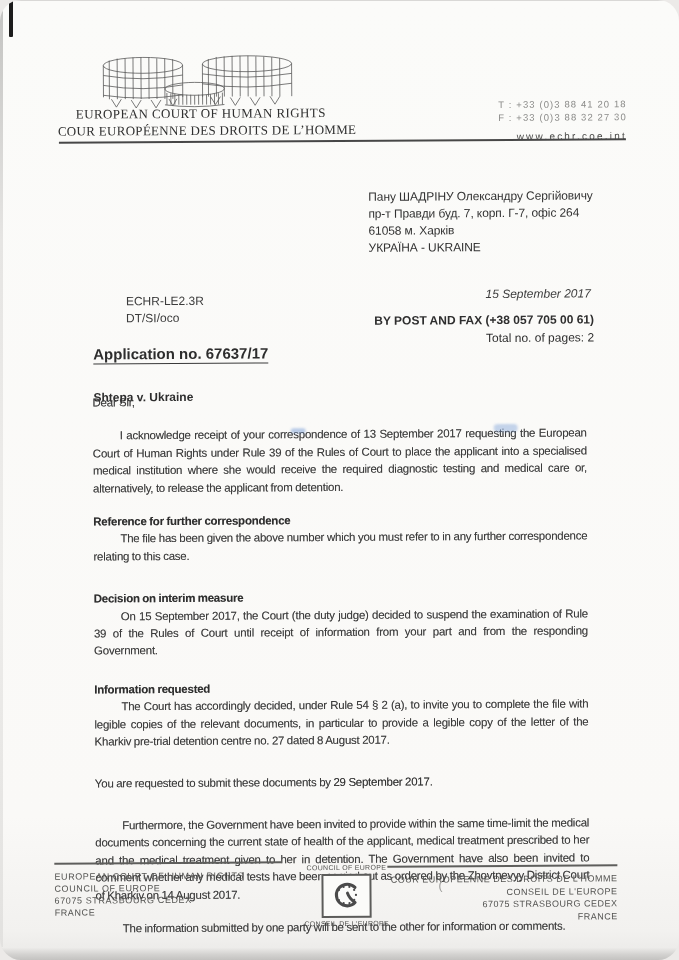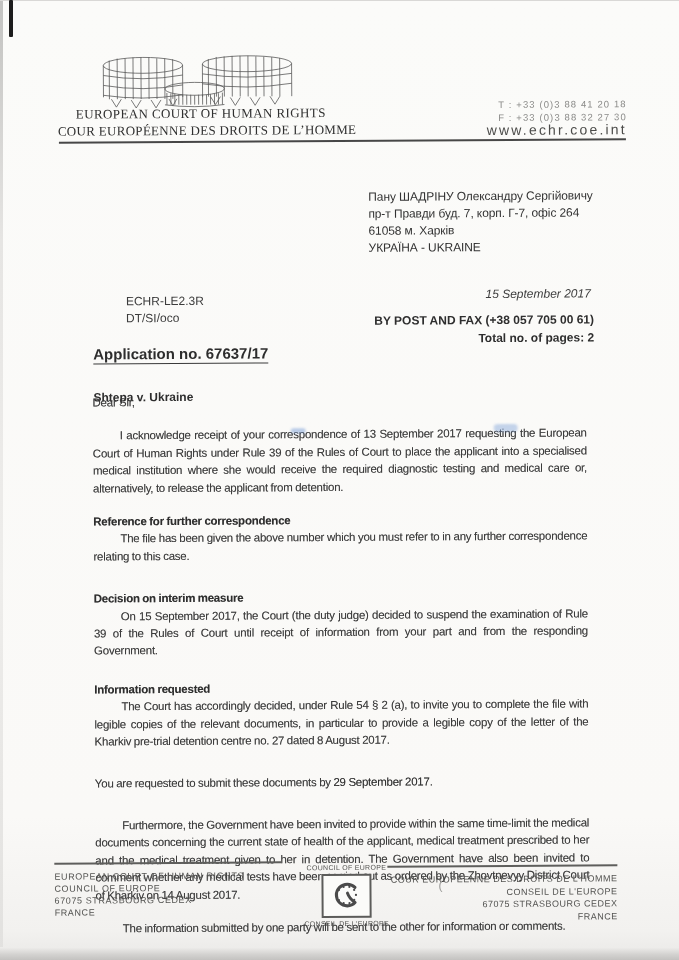--- a/index.html
+++ b/index.html
@@ -1,19 +1,19 @@
 <!DOCTYPE html>
 <html><head>
 <meta charset="utf-8">
 <style>
   html,body{margin:0;padding:0;background:#eceae8;}
   .page{
     position:relative;width:679px;height:960px;margin:0 auto;
     background:linear-gradient(180deg,#fbfbf9 0%,#faf9f7 85%,#f2f1ef 97%,#e9e8e6 100%);
-    overflow:hidden;font-family:"Liberation Sans",sans-serif;color:#3c3c3c;
+    overflow:hidden;font-family:"Liberation Sans",sans-serif;color:#3c3c3c;border-radius:21px;
   }
   .tilt{position:absolute;inset:0;transform:rotate(-0.35deg);transform-origin:50% 50%;}
   
   .left-edge{position:absolute;left:0;top:0;width:3px;height:100%;
     background:linear-gradient(180deg,#c2c2c0 0%,#e6e5e3 25%,#eeedeb 60%,#e2e1df 100%);}
   .top-edge{position:absolute;left:0;top:0;width:100%;height:1px;background:#d9d8d6;}
   .corner-dash{position:absolute;left:9px;top:0;width:4px;height:37px;background:#1c1c1c;border-radius:1px;}
   .bottom-band{position:absolute;left:0;bottom:0;width:100%;height:13px;
     background:linear-gradient(180deg,#efeeec 0%,#d4d3d1 55%,#c3c2c0 100%);}
   .pen-mark{position:absolute;border-radius:4px;filter:blur(1.1px);}
@@ -21,30 +21,30 @@
   .pen2{left:494px;top:425px;width:24px;height:8px;background:rgba(104,146,210,0.38);}
   .stray{position:absolute;left:436px;top:879px;color:#9b9b99;font-size:12px;}
   
   .logo{position:absolute;left:88px;top:54px;}
   .org-en{position:absolute;left:78px;top:105px;font-family:"Liberation Serif",serif;
     font-size:13px;letter-spacing:.4px;color:#303030;}
   .org-fr{position:absolute;left:60px;top:122px;font-family:"Liberation Serif",serif;
     font-size:13px;letter-spacing:.3px;color:#303030;}
   .contacts{position:absolute;right:50px;top:100px;text-align:right;
     font-size:9.5px;line-height:12.5px;letter-spacing:1.1px;color:#8b8b89;}
-  .contacts .website{color:#4c4c4a;letter-spacing:2.2px;font-size:14px;margin-top:0;}
+  .contacts .website{color:#4c4c4a;letter-spacing:2.2px;font-size:10px;margin-top:7px;}
   .head-rule{position:absolute;left:61px;top:140px;width:567px;height:2px;background:#474747;}
   
   .recipient{position:absolute;left:370px;top:189px;font-size:12px;line-height:17px;
     color:#333;letter-spacing:-.1px;}
   
   .refcodes{position:absolute;left:94px;top:292px;font-size:12px;line-height:17px;margin-left:33px;}
   .date{position:absolute;right:87px;top:288px;font-size:12px;font-style:italic;}
   .delivery{position:absolute;right:84px;top:314px;font-size:12px;font-weight:bold;color:#2e2e2e;}
-  .pages{position:absolute;right:84px;top:332px;font-size:12px;font-weight:bold;color:#2e2e2e;}
+  .pages{position:absolute;right:84px;top:332px;font-size:12px;font-weight:normal;color:#2e2e2e;}
   .application{position:absolute;left:94px;top:344px;font-size:15px;font-weight:bold;color:#2d2d2d;
     border-bottom:1.5px solid #3a3a3a;padding-bottom:1px;}
   .case-name{position:absolute;left:94px;top:364px;font-size:12px;font-weight:bold;color:#2d2d2d;margin-top:25px;}
   
   .body{position:absolute;left:93px;top:393px;width:494px;font-size:11.5px;line-height:17.4px;
     letter-spacing:-.25px;word-spacing:-.3px;color:#3c3c3c;text-align:justify;
     text-shadow:0 0 .4px rgba(60,60,60,.45);}
   .body p{margin:0;}
   .indent{text-indent:27px;}
   .salutation{text-align:left;}

